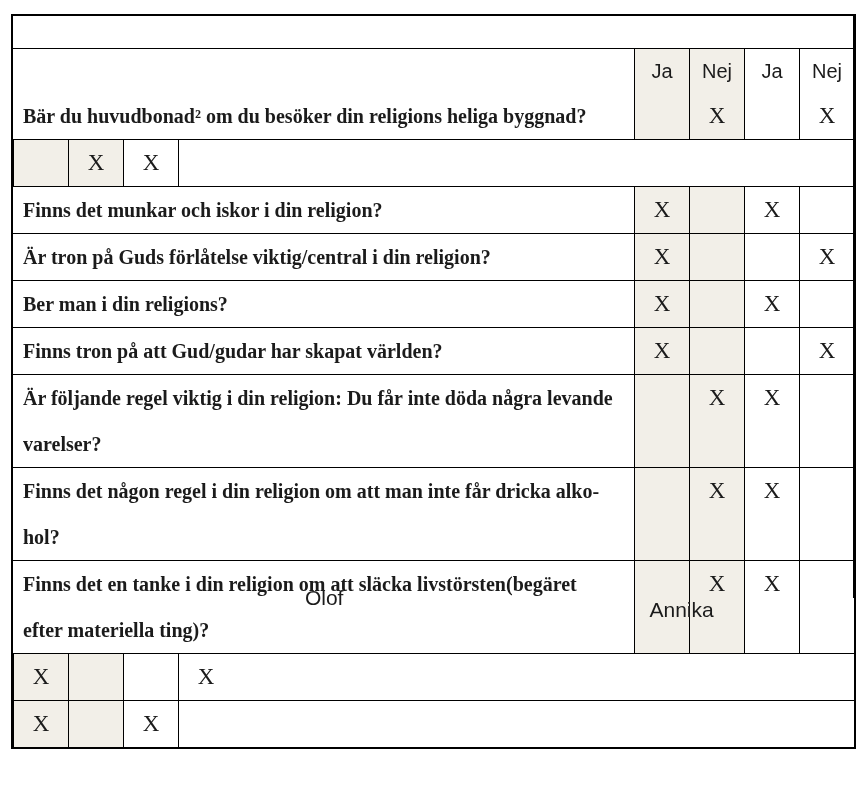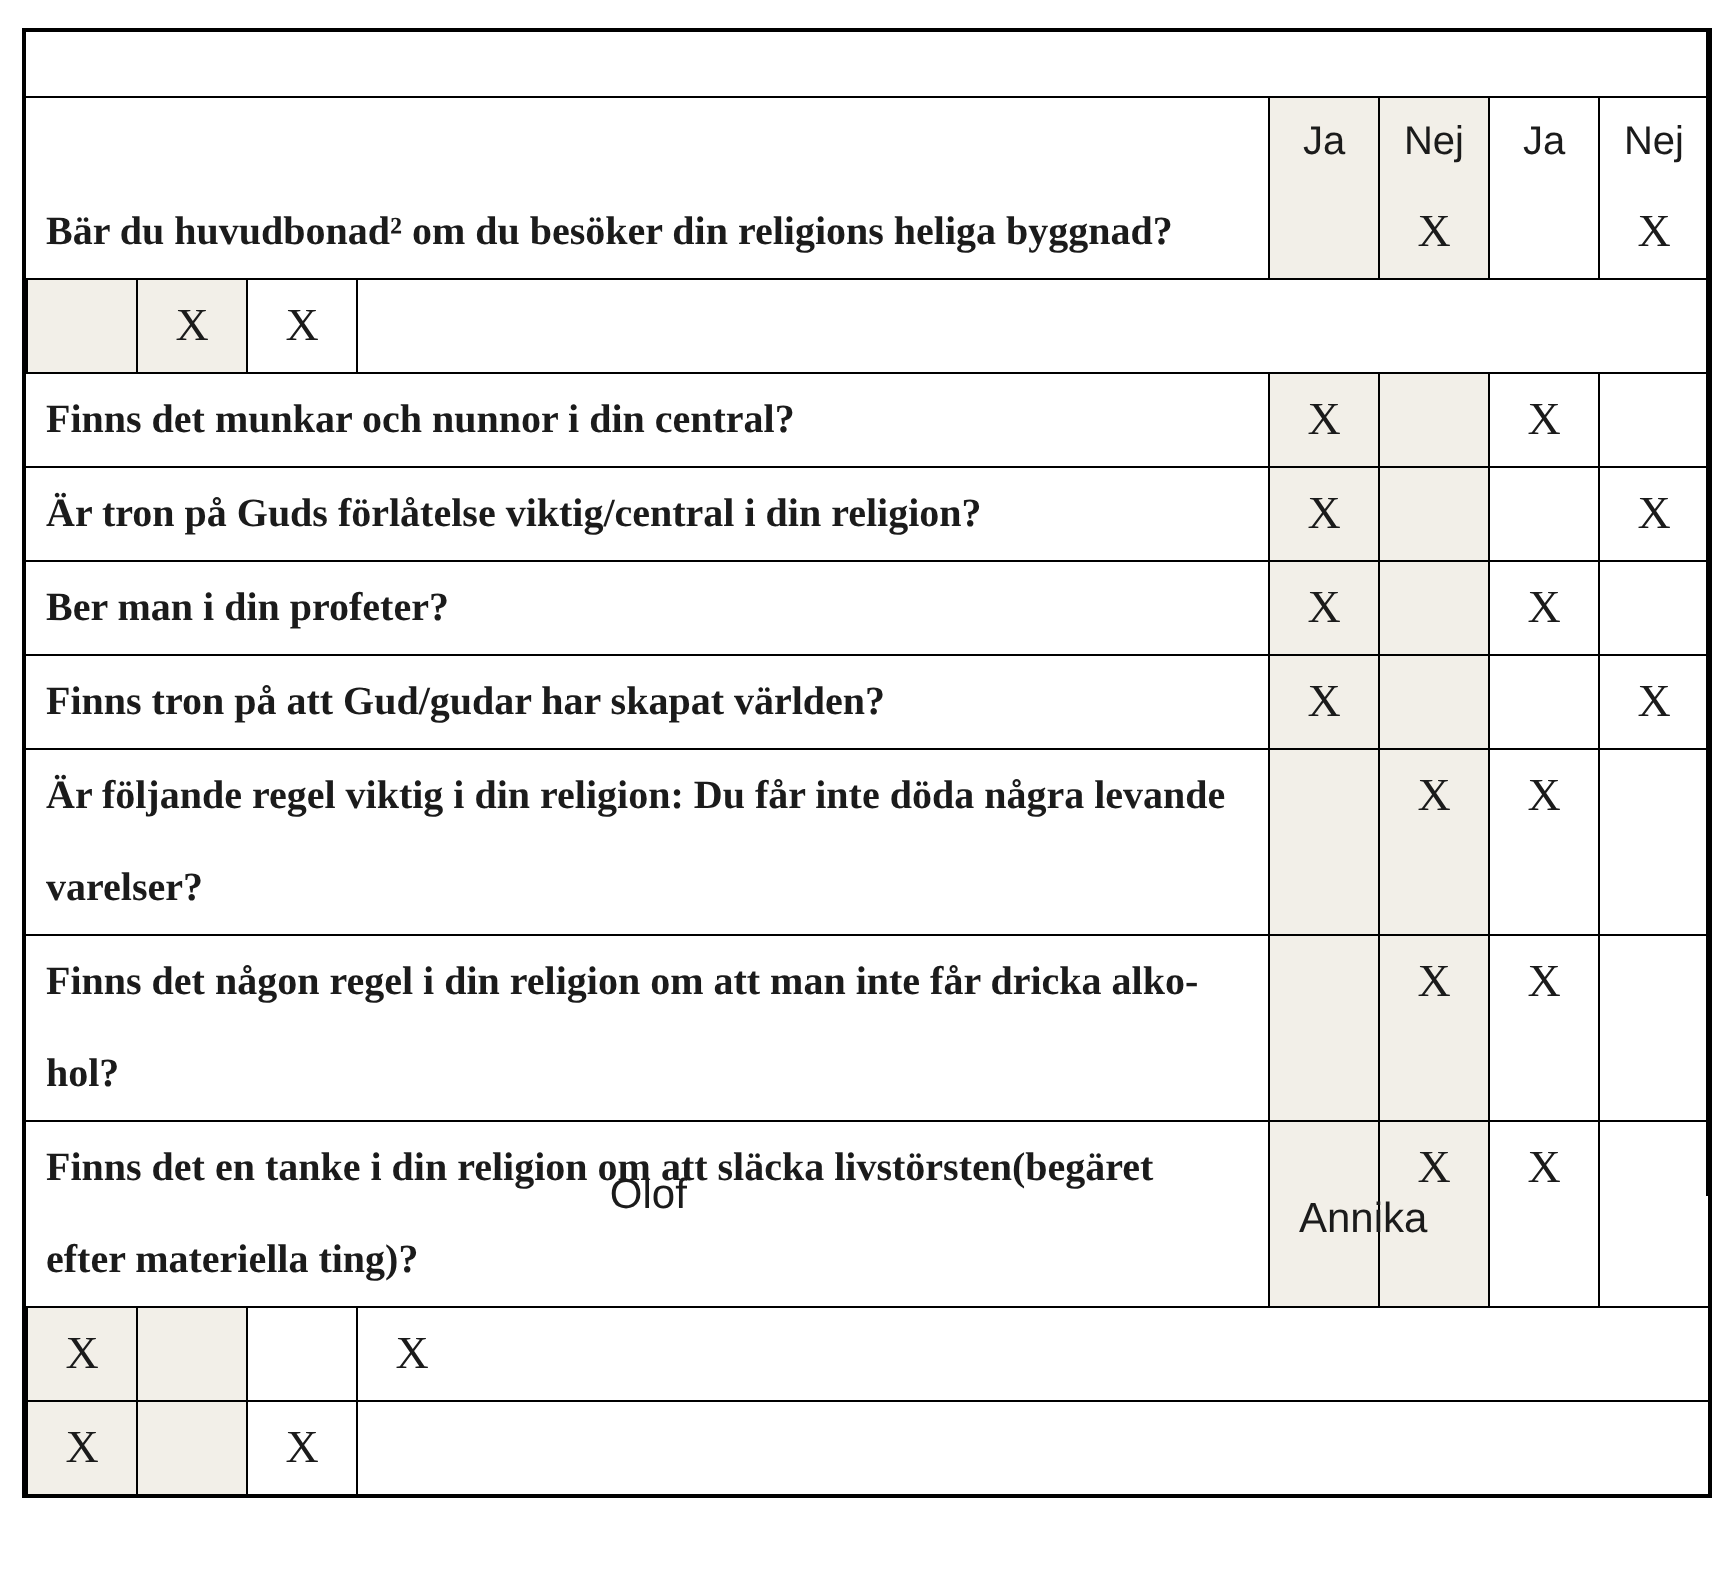--- a/index.html
+++ b/index.html
@@ -118,37 +118,37 @@
   </div>
 
   <div class="row body">
     <div class="cell mark beige"></div>
     <div class="cell mark beige">X</div>
     <div class="cell mark">X</div>
     <div class="cell mark"></div>
   </div>
 
   <div class="row body">
-    <div class="cell qcol question">Finns det munkar och nunnor i din central?</div>
+    <div class="cell qcol question">Finns det munkar och iskor i din religion?</div>
     <div class="cell mark beige">X</div>
     <div class="cell mark beige"></div>
     <div class="cell mark">X</div>
     <div class="cell mark"></div>
   </div>
 
   <div class="row body">
     <div class="cell qcol question">Är tron på Guds förlåtelse viktig/central i din religion?</div>
     <div class="cell mark beige">X</div>
     <div class="cell mark beige"></div>
     <div class="cell mark"></div>
     <div class="cell mark">X</div>
   </div>
 
   <div class="row body">
-    <div class="cell qcol question">Ber man i din profeter?</div>
+    <div class="cell qcol question">Ber man i din religions?</div>
     <div class="cell mark beige">X</div>
     <div class="cell mark beige"></div>
     <div class="cell mark">X</div>
     <div class="cell mark"></div>
   </div>
 
   <div class="row body">
     <div class="cell qcol question">Finns tron på att Gud/gudar har skapat världen?</div>
     <div class="cell mark beige">X</div>
     <div class="cell mark beige"></div>

